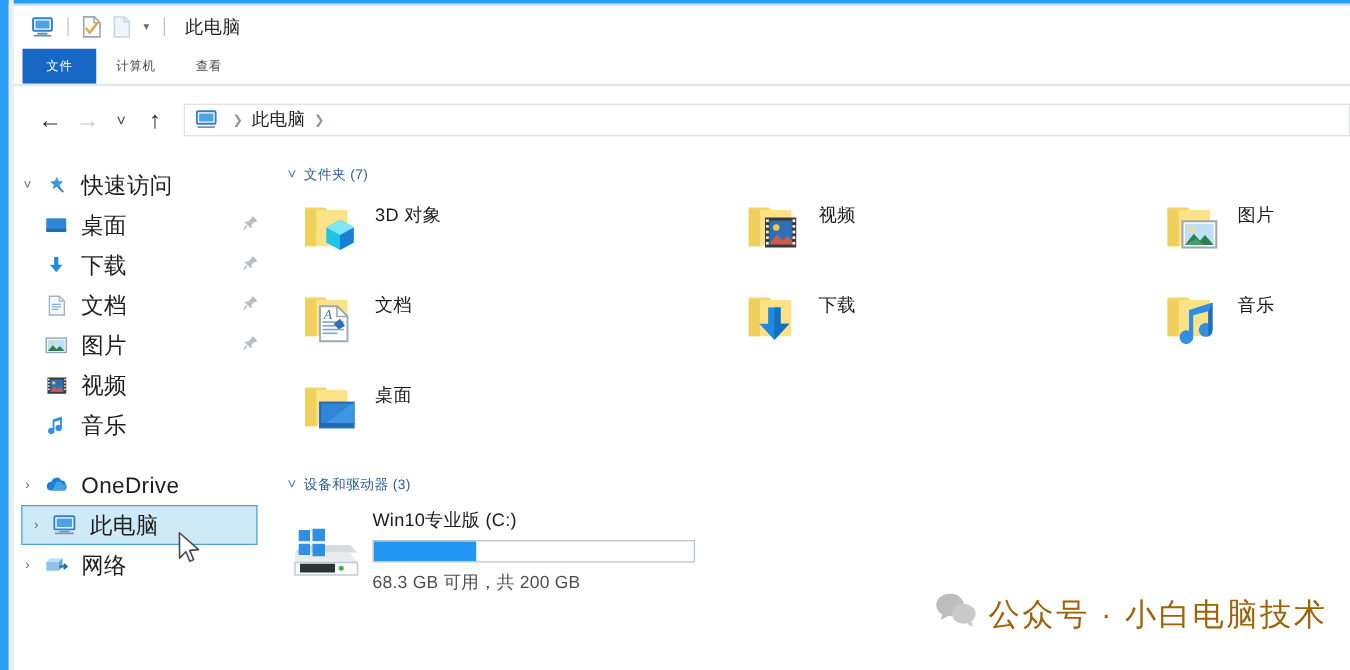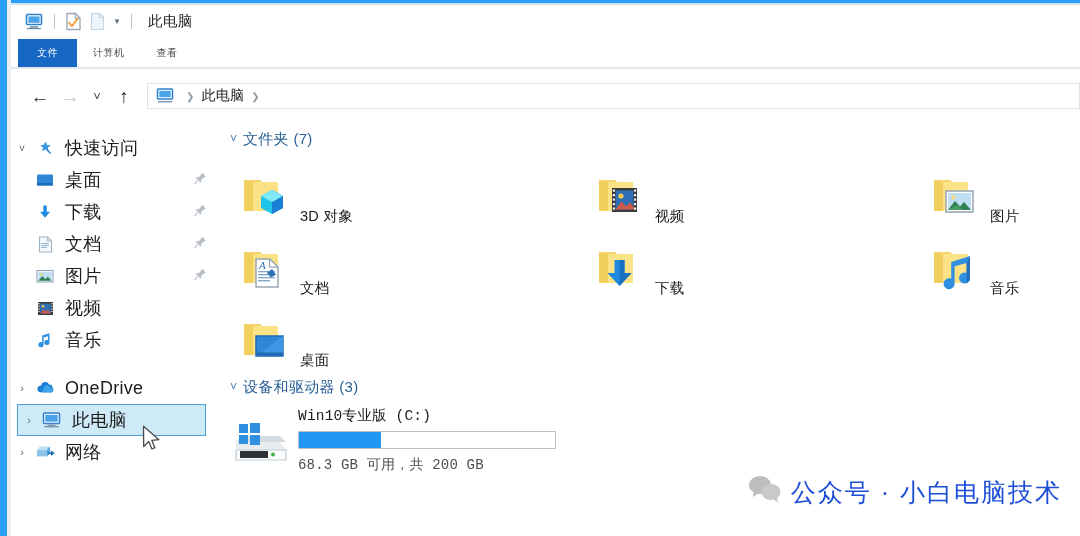--- a/index.html
+++ b/index.html
@@ -231,35 +231,35 @@
     align-items: center;
     height: 26px;
     padding-left: 14px;
   }
   .group-head .chev {
     color: #4a7fb5;
     font-size: 12px;
     margin-right: 6px;
   }
   .group-title {
-    font-size: 15px;
+    font-size: 11px;
     color: #2a5f96;
     letter-spacing: .3px;
   }
 
   .folder-grid {
     display: grid;
     grid-template-columns: 355px 335px 1fr;
     row-gap: 0;
     padding-left: 6px;
     margin-top: 2px;
   }
   .folder-item {
     display: flex;
-    align-items: flex-end;
+    align-items: flex-start;
     height: 72px;
     padding-left: 14px;
     box-sizing: border-box;
   }
   .folder-ico {
     width: 58px;
     height: 58px;
     flex: none;
     position: relative;
   }
@@ -274,24 +274,23 @@
 
   
   .drive-grid {
     display: grid;
     grid-template-columns: 355px 1fr;
     padding-left: 6px;
     margin-top: 4px;
   }
   .drive-item {
     display: flex;
-    align-items: flex-start;
+    align-items: center;
     padding-left: 8px;
     box-sizing: border-box;
-    font-family: Liberation Mono, monospace;
   }
   .drive-ico {
     width: 62px;
     height: 58px;
     flex: none;
     position: relative;
     margin-top: 14px;
   }
   .drive-info {
     margin-left: 6px;
@@ -325,21 +324,21 @@
   }
 
   
   #watermark {
     position: absolute;
     right: 18px;
     bottom: 26px;
     display: flex;
     align-items: center;
     gap: 9px;
-    color: #1d4ed8;
+    color: #a16207;
     font-size: 25px;
     letter-spacing: 2px;
     pointer-events: none;
   }
 
   
   #cursor {
     position: absolute;
     left: 142px;
     top: 425px;

